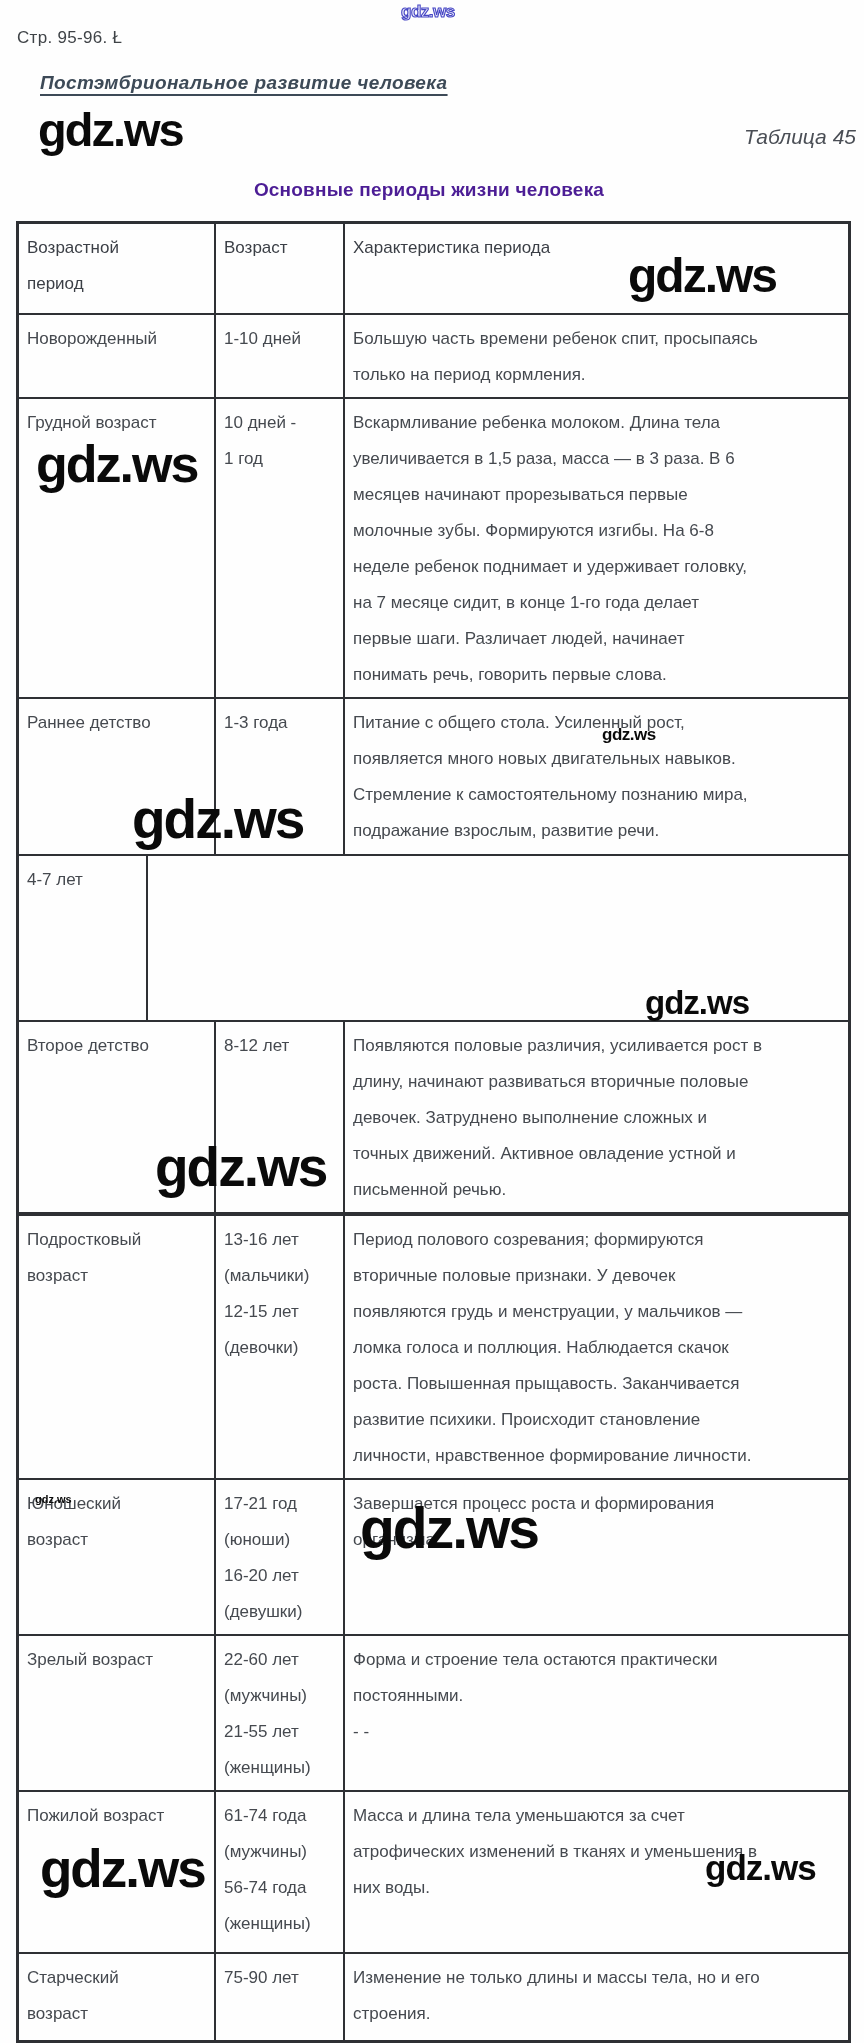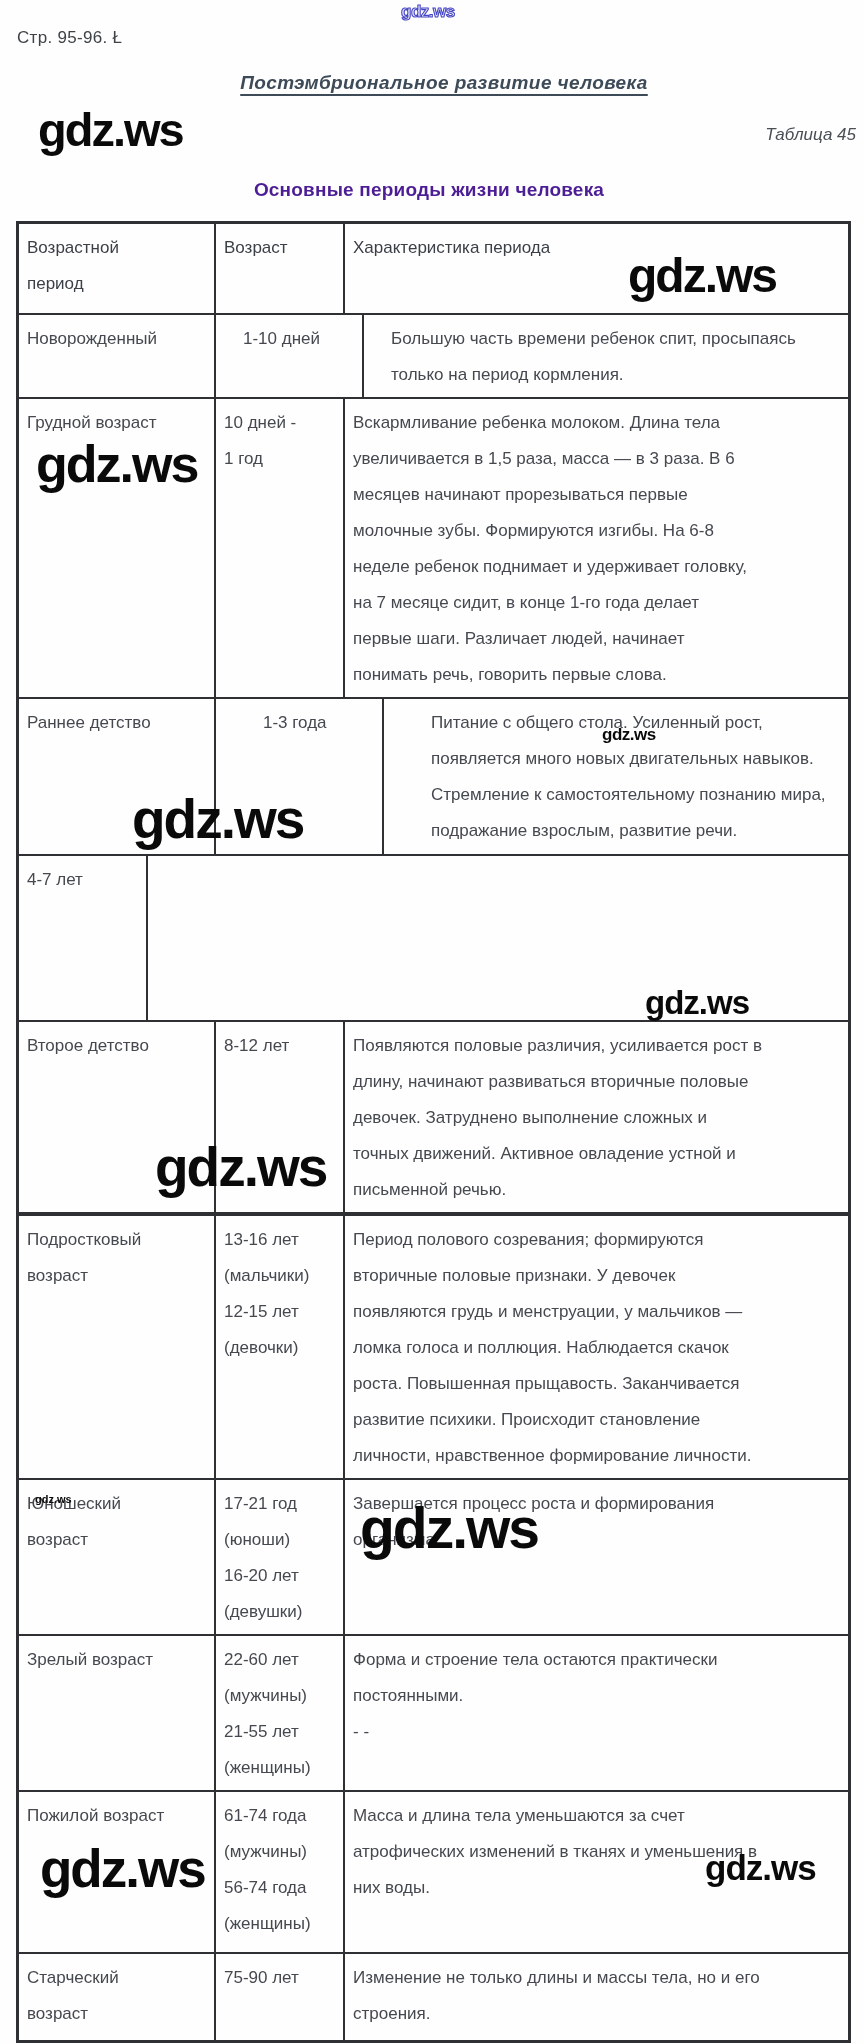--- a/index.html
+++ b/index.html
@@ -19,30 +19,30 @@
     font-size:17px;color:#3f4347;letter-spacing:.3px;
   }
   .wm-top-blue{
     position:absolute;left:401px;top:2px;
     font-size:17px;font-weight:700;letter-spacing:-.5px;
     color:#e9e9fb;
     -webkit-text-stroke:1.1px #4747c4;
   }
   .doc-title{
     position:absolute;left:0;right:0;top:72px;
-    text-align:center;padding-left:24px;
+    text-align:left;padding-left:40px;
     font-size:19px;font-weight:700;font-style:italic;
     color:#3d4a57;letter-spacing:.4px;
     text-decoration:underline;
     text-underline-offset:5px;
     text-decoration-thickness:2px;
   }
   .table-label{
     position:absolute;right:8px;top:125px;
-    font-size:17px;font-style:italic;color:#4a4e55;
+    font-size:21px;font-style:italic;color:#4a4e55;
   }
   .table-title{
     position:absolute;left:0;right:6px;top:179px;
     text-align:center;
     font-size:19px;font-weight:600;color:#4c1d95;letter-spacing:.2px;
   }
 
   
   .wm{
     position:absolute;
@@ -77,23 +77,23 @@
     font-size:17px;line-height:36px;
     color:#45494f;
     vertical-align:top;
   }
   .c1{width:197px;border-right:2px solid #2e3034;}
   .c2{width:129px;border-right:2px solid #2e3034;}
   .c3{flex:1;border-radius:26px;}
   .hdr .cell{color:#3b3f46;}
   
   .h-hdr{min-height:89px;}
-  .h1{min-height:81px;gap:19px;}
+  .h1{min-height:81px;}
   .h2{min-height:295px;}
-  .h3{min-height:155px;gap:39px;}
+  .h3{min-height:155px;}
   .h4{min-height:164px;}
   .h5{min-height:183px;}
   .h6{min-height:258px;}
   .h7{min-height:154px;}
   .h8{min-height:153px;}
   .h9{min-height:160px;}
   .h10{min-height:86px;}
 </style>
 </head>
 <body>

